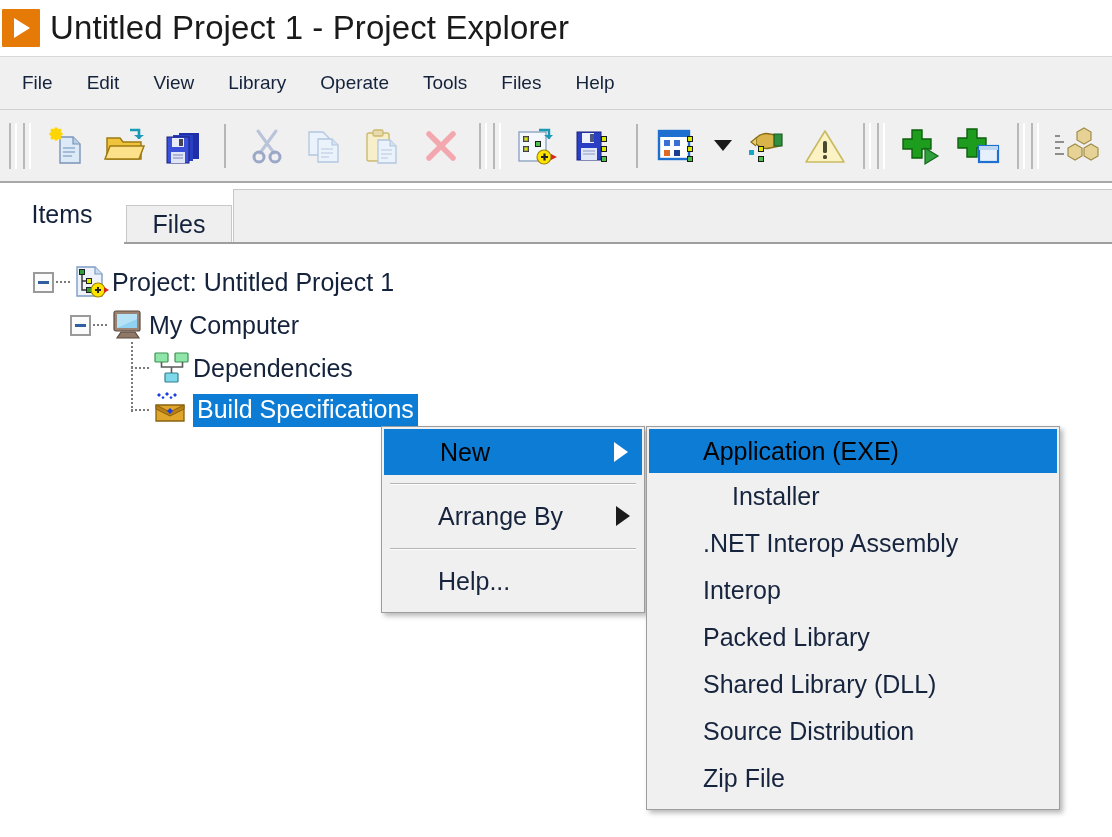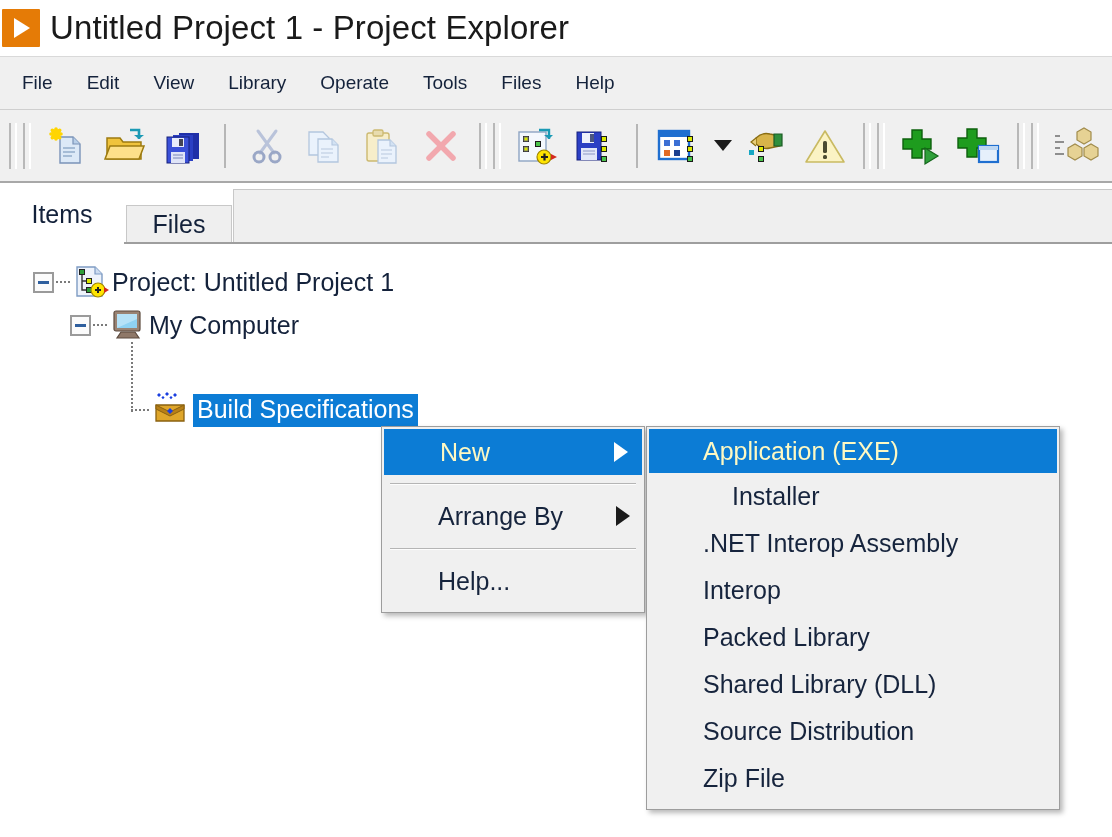--- a/index.html
+++ b/index.html
@@ -135,21 +135,21 @@
     position:absolute;background:#f0f0f0;
     border:1px solid #9d9d9d;
     box-shadow:3px 3px 5px rgba(0,0,0,.28);
     box-sizing:border-box;
   }
   .ctxitem{
     position:relative;display:flex;align-items:center;
     font-size:25px;color:#16243d;box-sizing:border-box;
     padding-left:56px;white-space:nowrap;
   }
-  .ctxitem.hl{background:#0c7cd5;color:#fef9c3;}
+  .ctxitem.hl{background:#0c7cd5;color:#000000;}
   .ctxsep{height:1px;background:#b5b5b5;margin:0 8px;border-bottom:1px solid #fdfdfd;}
   .arrowR{
     position:absolute;width:0;height:0;
     border-top:10px solid transparent;border-bottom:10px solid transparent;
     border-left:14px solid #1b1b1b;
   }
   .arrowR.white{border-left-color:#ffffff;}
 </style>
 </head>
 <body>
@@ -459,20 +459,35 @@
         <svg width="36" height="34" viewBox="0 0 36 34">
           <rect x="4" y="3" width="26" height="20" rx="2" fill="#9a8373" stroke="#5d4b3f" stroke-width="1.2"></rect>
           <rect x="7" y="6" width="20" height="14" fill="#8fd2f2"></rect>
           <path d="M7 6 h20 v5 l-20 9 z" fill="#bfe6f8" opacity=".8"></path>
           <path d="M11 24 h14 l4 6 h-22 z" fill="#8f7868" stroke="#5d4b3f" stroke-width="1.2"></path>
         </svg>
       </div>
       <div class="tlabel">My Computer</div>
     </div>
 
+    <div class="trow" style="left:131px;top:101px;">
+      <div class="dots-h" style="width:20px;margin-left:0;"></div>
+      <div class="ticon">
+        <svg width="40" height="34" viewBox="0 0 40 34">
+          <rect x="3" y="2" width="13" height="9" rx="1" fill="#8fe6a8" stroke="#3f8f56" stroke-width="1.2"></rect>
+          <rect x="23" y="2" width="13" height="9" rx="1" fill="#8fe6a8" stroke="#3f8f56" stroke-width="1.2"></rect>
+          <rect x="13" y="22" width="13" height="9" rx="1" fill="#7fd8ea" stroke="#2f7e92" stroke-width="1.2"></rect>
+          <g stroke="#5a5a5a" stroke-width="1.6" fill="none">
+            <path d="M9.5 11 v5 h21 v-5"></path>
+              <path d="M19.5 16 v6"></path>
+          </g>
+        </svg>
+      </div>
+      <div class="tlabel">Dependencies</div>
+    </div>
 
     <div class="trow" style="left:131px;top:143px;">
       <div class="dots-h" style="width:20px;margin-left:0;"></div>
       <div class="ticon">
         <svg width="40" height="38" viewBox="0 0 40 38">
           <g fill="#1a3fe0">
               <path d="M7 2 l2 2 -2 2 -2 -2 z"></path>
               <path d="M15 1 l2 2 -2 2 -2 -2 z"></path>
               <path d="M23 2 l2 2 -2 2 -2 -2 z"></path>
              <path d="M11 5 l1.6 1.6 -1.6 1.6 -1.6 -1.6 z"></path>

